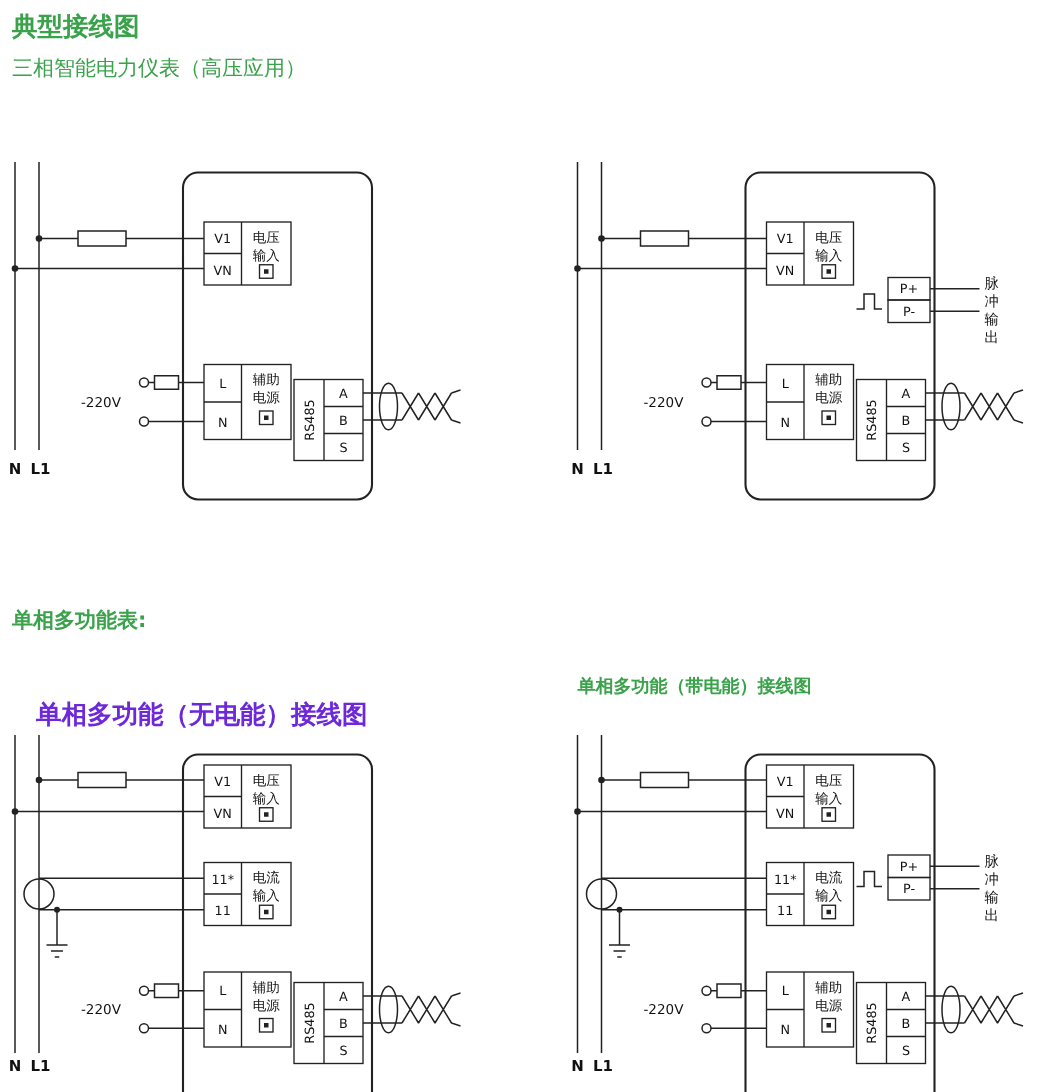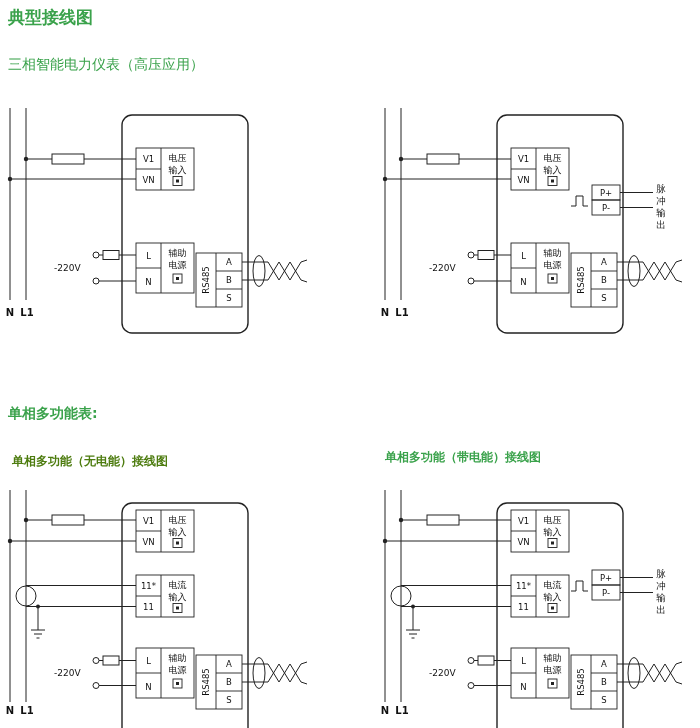--- a/index.html
+++ b/index.html
@@ -1,21 +1,21 @@
 <!DOCTYPE html>
 <html><head>
 <meta charset="utf-8">
 <style>
   html,body { margin:0; padding:0; background:#fff; }
   .page { position:relative; width:700px; height:728px; background:#fff;
           font-family:"DejaVu Sans", sans-serif; overflow:hidden; }
   .h-title   { position:absolute; left:8px;  top:6px;   margin:0; font-size:17px; font-weight:700; color:#3aa24b; }
-  .h-sub     { position:absolute; left:8px;  top:56px;  margin:0; font-size:14px; font-weight:400; color:#3aa24b; }
+  .h-sub     { position:absolute; left:8px;  top:37px;  margin:0; font-size:14px; font-weight:400; color:#3aa24b; }
   .h-section { position:absolute; left:8px;  top:405px; margin:0; font-size:14px; font-weight:700; color:#3aa24b; }
-  .h-small-l { position:absolute; left:8px;  top:449px; margin:4px; font-size:12px; font-weight:700; color:#4d7c0f; }
+  .h-small-l { position:absolute; left:8px;  top:449px; margin:16px; font-size:17px; font-weight:700; color:#6d28d9; }
   .h-small-r { position:absolute; left:385px; top:449px; margin:0; font-size:12px; font-weight:700; color:#3aa24b; }
   svg.diag { position:absolute; }
   .d-tl { left:0;   top:95px;  }
   .d-tr { left:350px; top:95px; }
   .d-bl { left:0;   top:480px; }
   .d-br { left:350px; top:480px; }
   .diag line, .diag path, .diag polyline, .diag ellipse,
   .diag rect, .diag circle { stroke:#222; fill:none; stroke-width:1; }
   .diag .thick { stroke-width:1.4; }
   .diag .thin  { stroke-width:0.9; }

